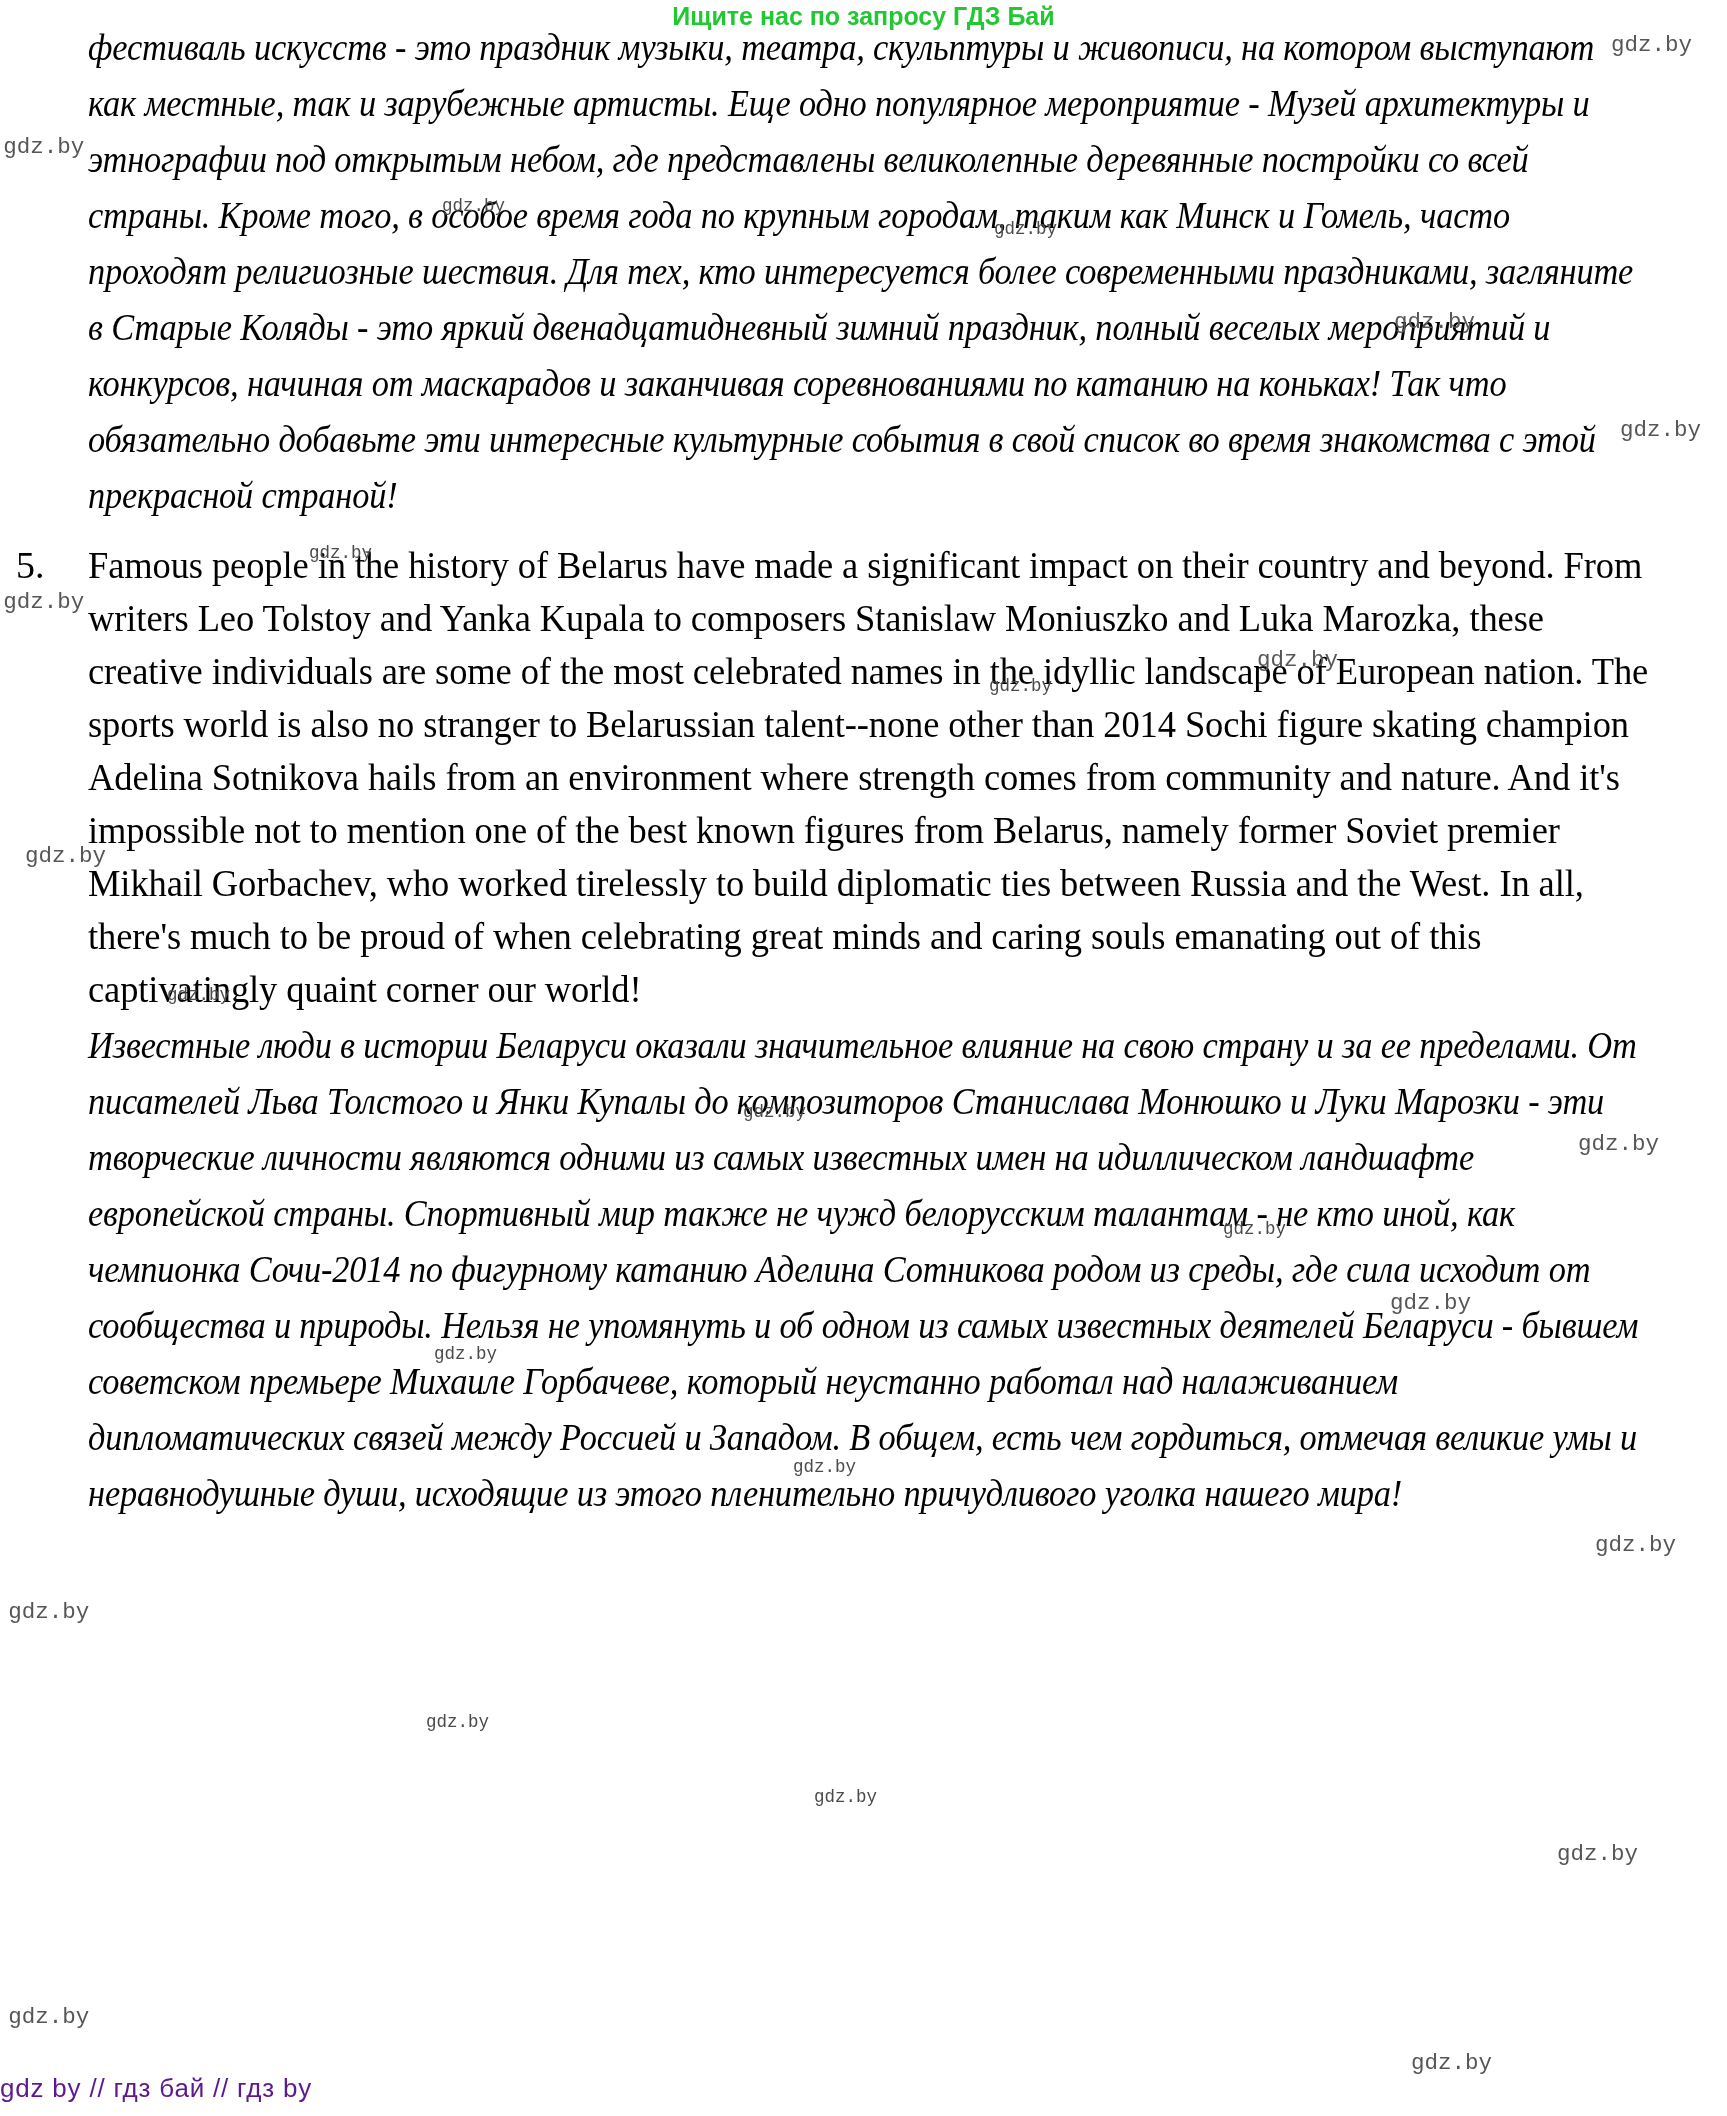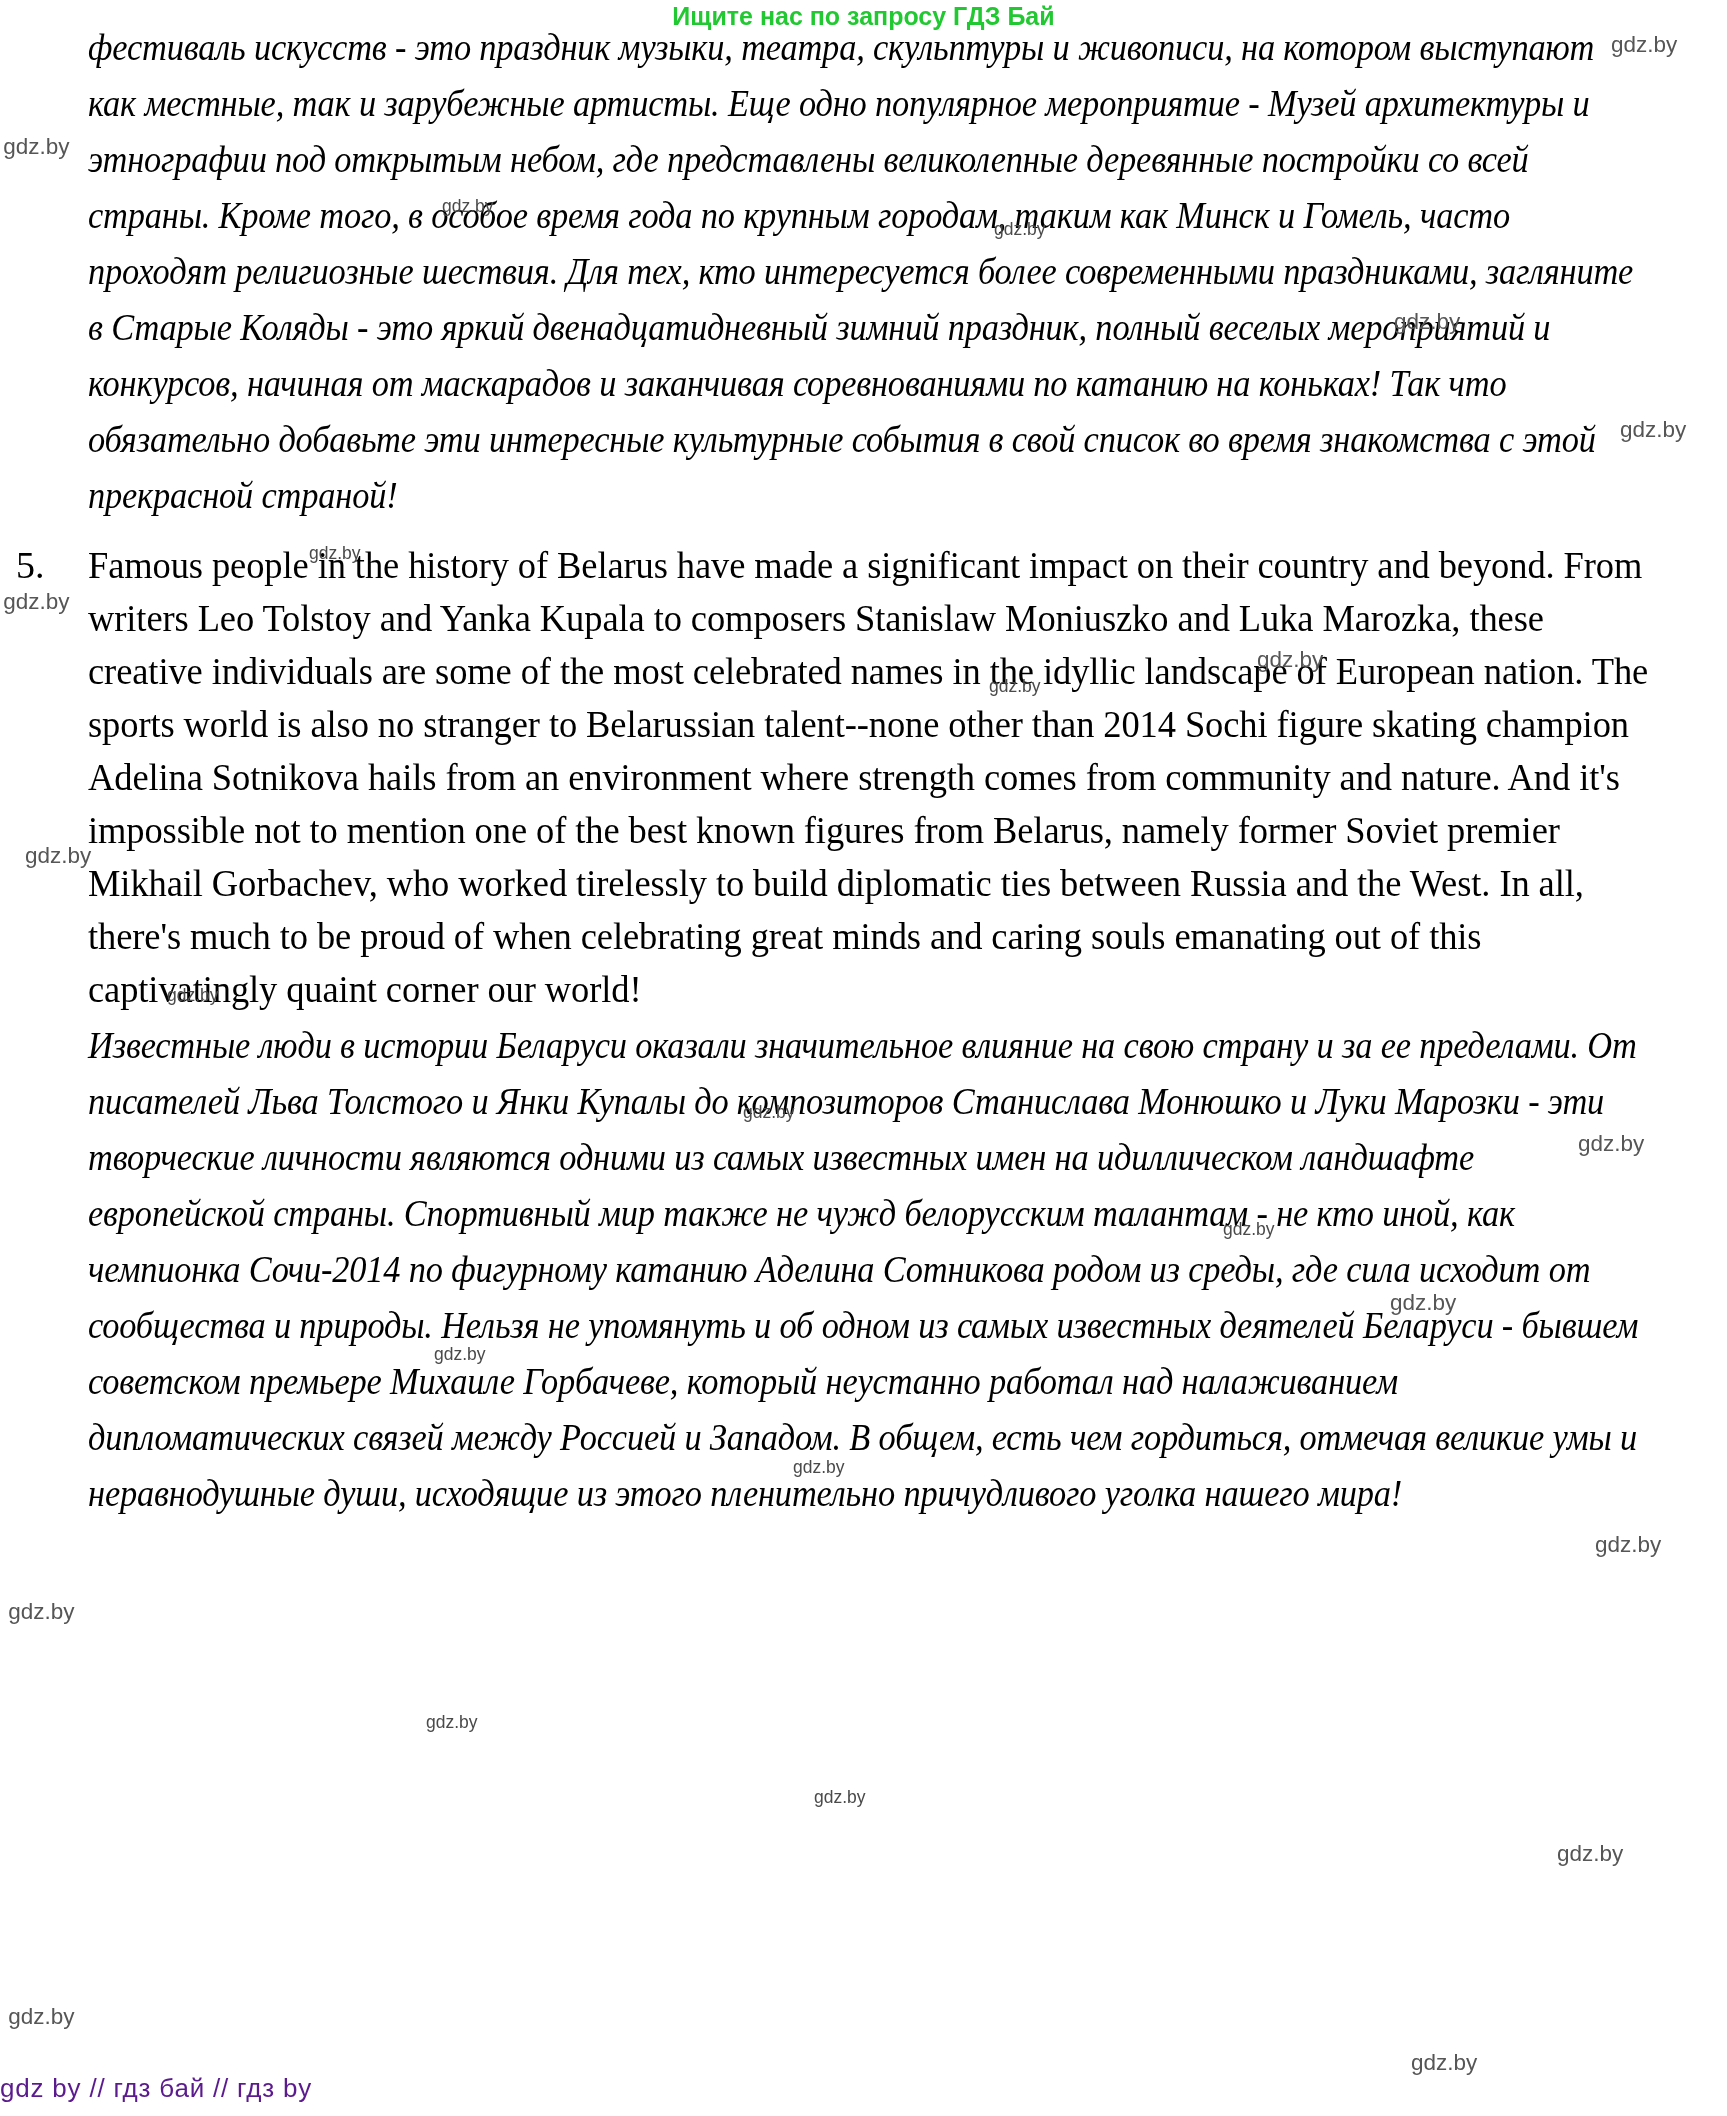--- a/index.html
+++ b/index.html
@@ -90,21 +90,21 @@
     letter-spacing: -0.1px;
   }
 
   #ru-para-2 {
     margin-top: 1.7px;
   }
 
   
   .wm {
     position: absolute;
-    font-family: Liberation Sans, sans-serif;
+    font-family: Liberation Mono, monospace;
     font-size: 22.5px;
     color: #565656;
     white-space: nowrap;
     z-index: 4;
     pointer-events: none;
     text-align: center;
   }
   .wm.small {
     font-size: 17.5px;
     color: #4a4a4a;

